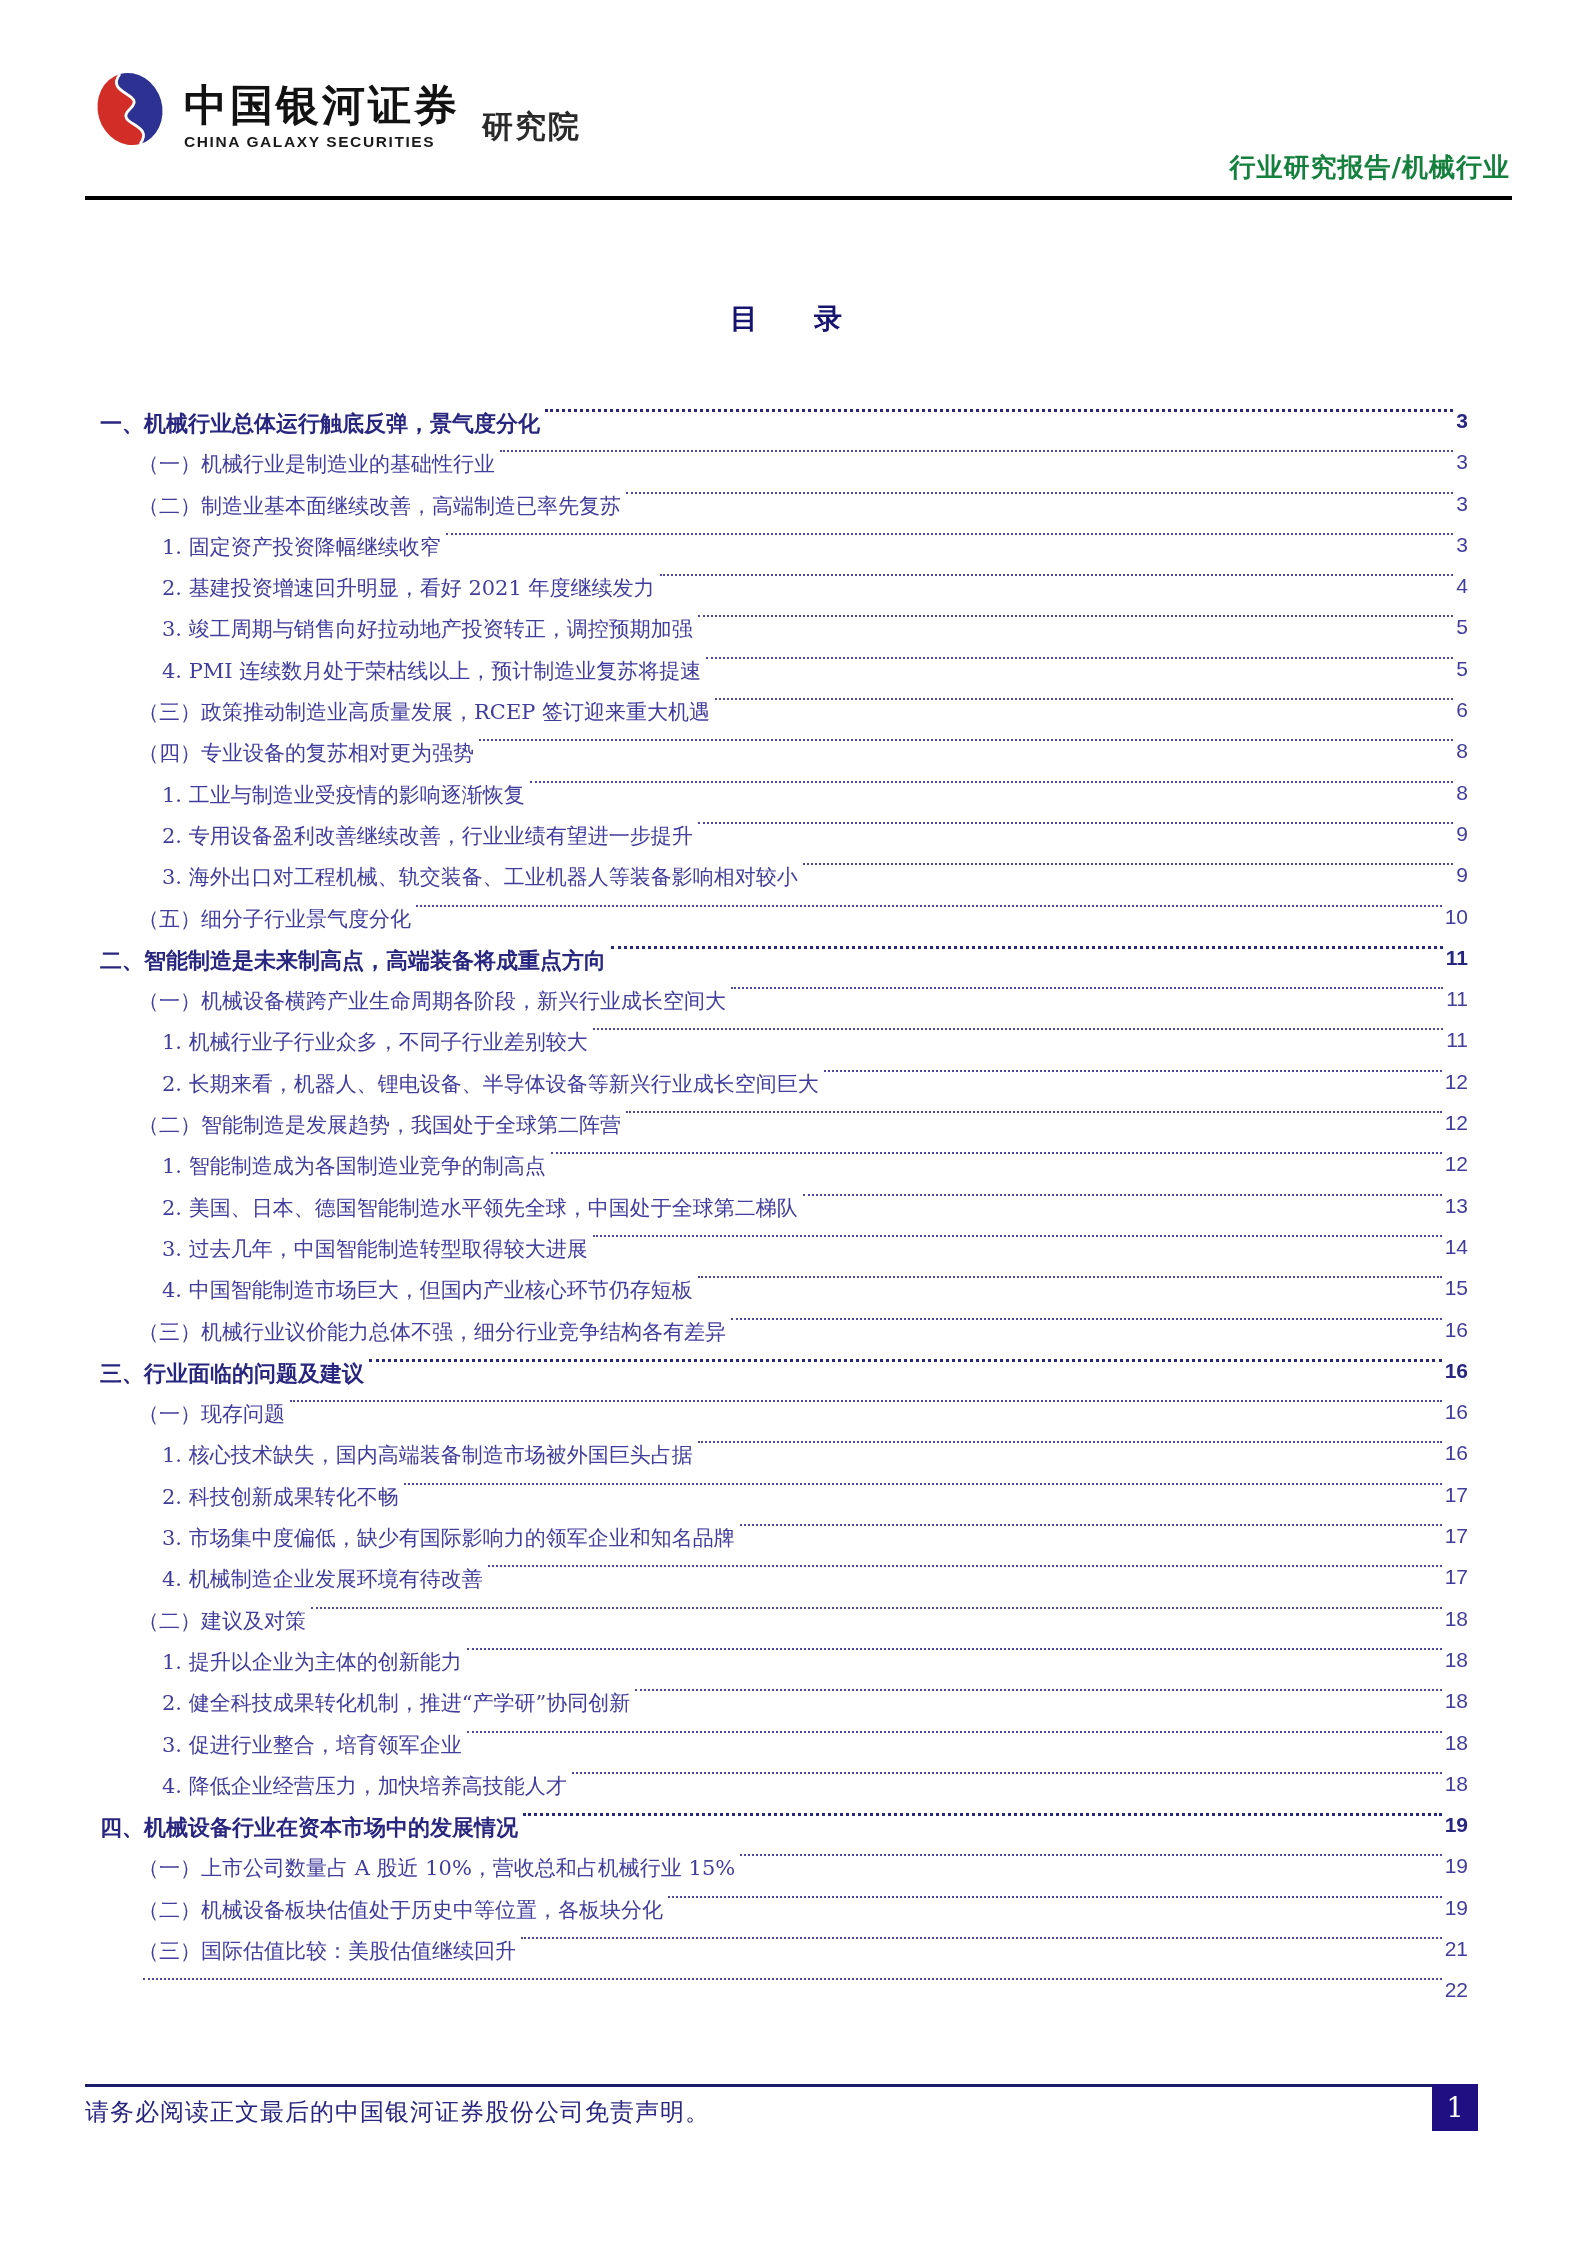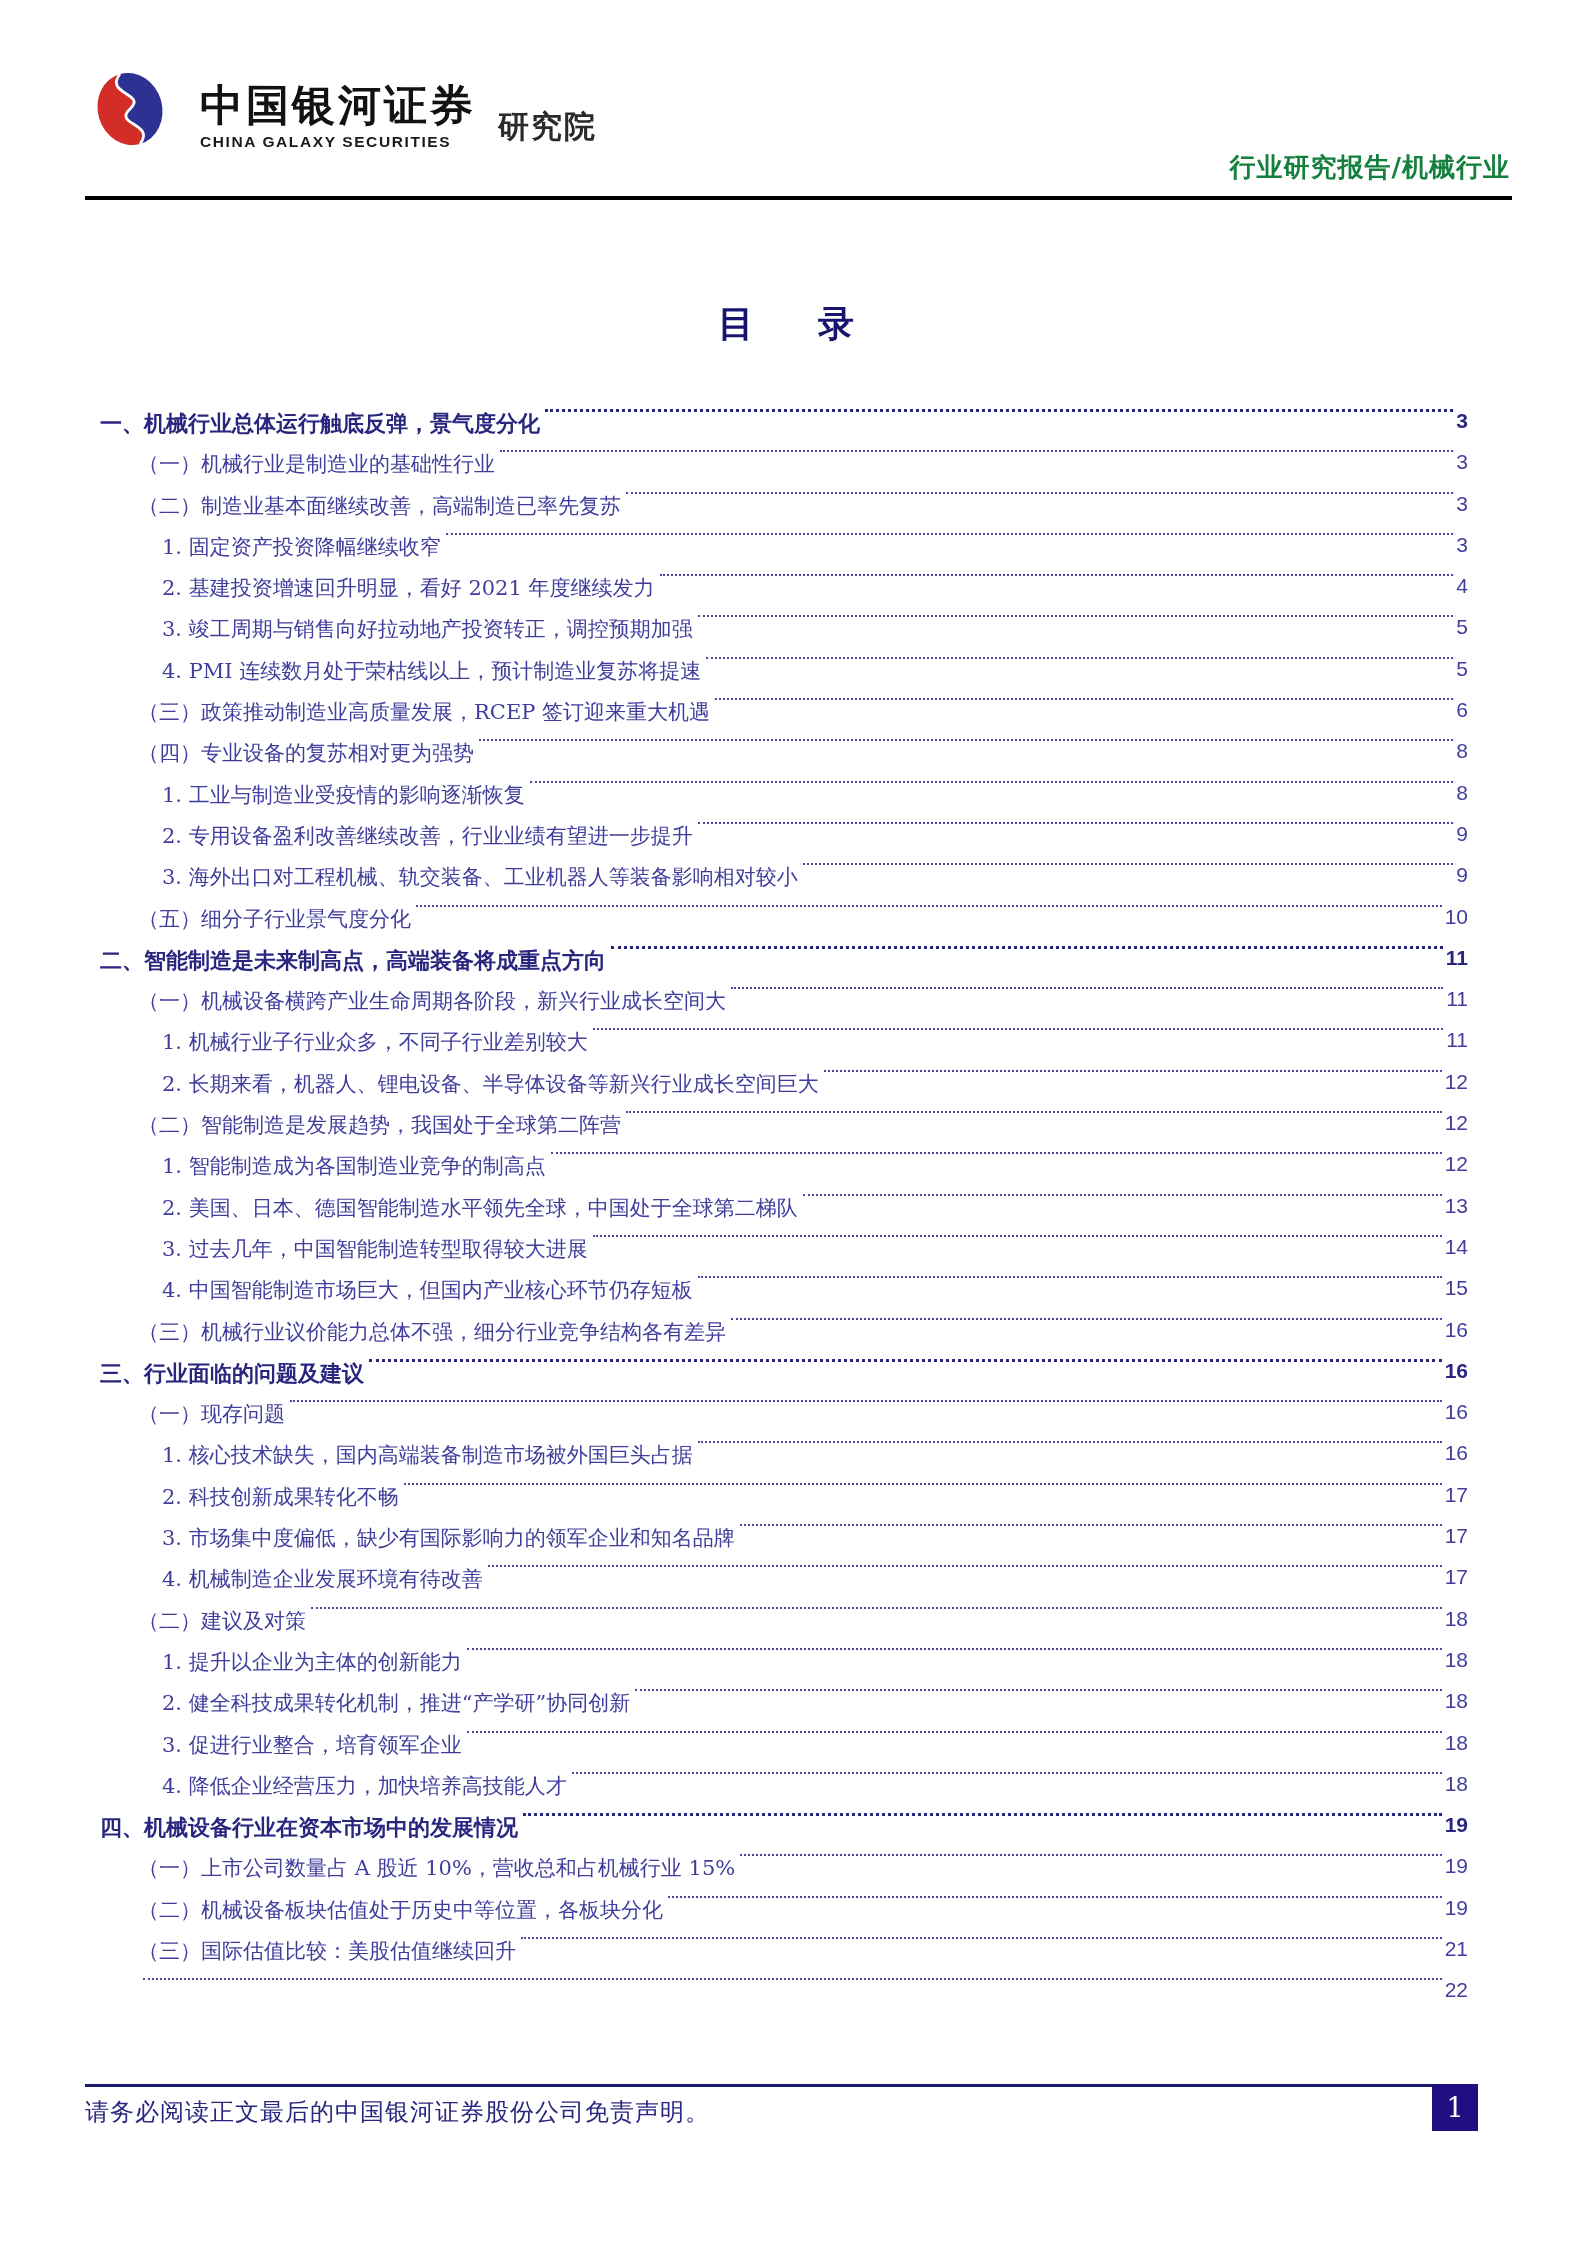--- a/index.html
+++ b/index.html
@@ -2,34 +2,34 @@
 <html><head>
 <meta charset="utf-8">
 <style>
   html,body{margin:0;padding:0;background:#ffffff;}
   .page{position:relative;width:1586px;height:2244px;background:#ffffff;overflow:hidden;
         font-family:"Liberation Sans",sans-serif;}
 
   
   .brand{position:absolute;left:88px;top:50px;display:flex;align-items:flex-start;}
   .brand svg{display:block;}
-  .brand-text{margin-left:28px;padding-top:34px;}
+  .brand-text{margin-left:12px;padding-top:34px;}
   .brand-cn{font-size:43px;font-weight:bold;color:#121212;letter-spacing:3px;
             font-family:"Liberation Sans",sans-serif;line-height:1;}
   .brand-en{font-size:15.5px;font-weight:bold;color:#1a1a1a;letter-spacing:1.6px;margin-top:6px;
             font-family:"Liberation Sans",sans-serif;}
   .brand-suffix{font-size:31px;font-weight:bold;color:#2a2a2a;margin-left:22px;padding-top:56px;
             letter-spacing:2px;font-family:"Liberation Sans",sans-serif;}
   .report-label{position:absolute;right:76px;top:150px;font-size:26px;font-weight:bold;
             color:#15803d;font-family:"DejaVu Serif",serif;letter-spacing:1px;}
   .top-rule{position:absolute;left:85px;right:74px;top:196px;height:4px;background:#000000;}
 
   
   .doc-title{position:absolute;left:0;right:0;top:300px;text-align:center;
-            font-size:36px;font-weight:bold;color:#171470;letter-spacing:14px;
+            font-size:28px;font-weight:bold;color:#171470;letter-spacing:14px;
             font-family:"DejaVu Serif",serif;}
 
   
   .toc{position:absolute;left:100px;right:118px;top:409px;
        font-family:"DejaVu Serif",serif;}
   .toc-row{display:flex;align-items:flex-start;height:41.3px;font-size:21px;color:#413d9c;}
   .toc-row .t{white-space:nowrap;}
   .toc-row .leader{flex:1;min-width:18px;border-bottom:2px dotted #4b47a3;margin:0 3px 7px 5px;}
   .toc-row .pg{white-space:nowrap;font-family:"Liberation Sans",sans-serif;font-size:21px;}
   .toc-row.lvl1{font-weight:bold;color:#29267f;font-size:22px;}

